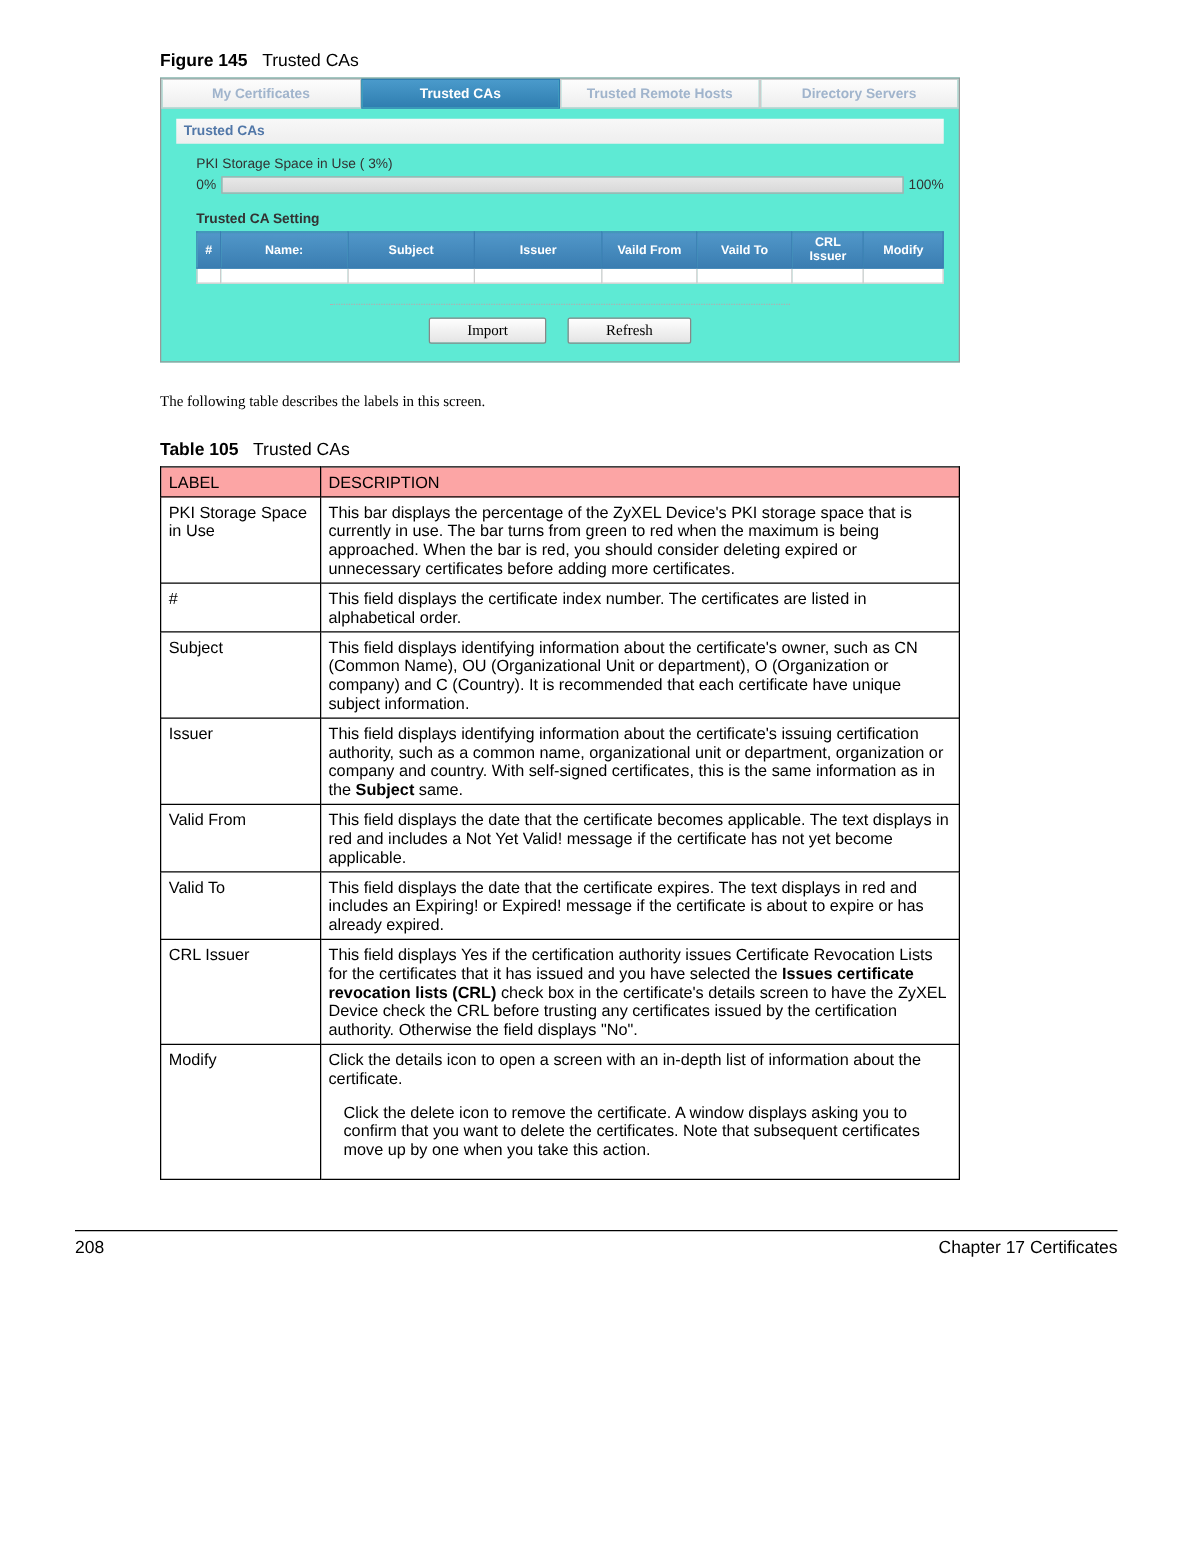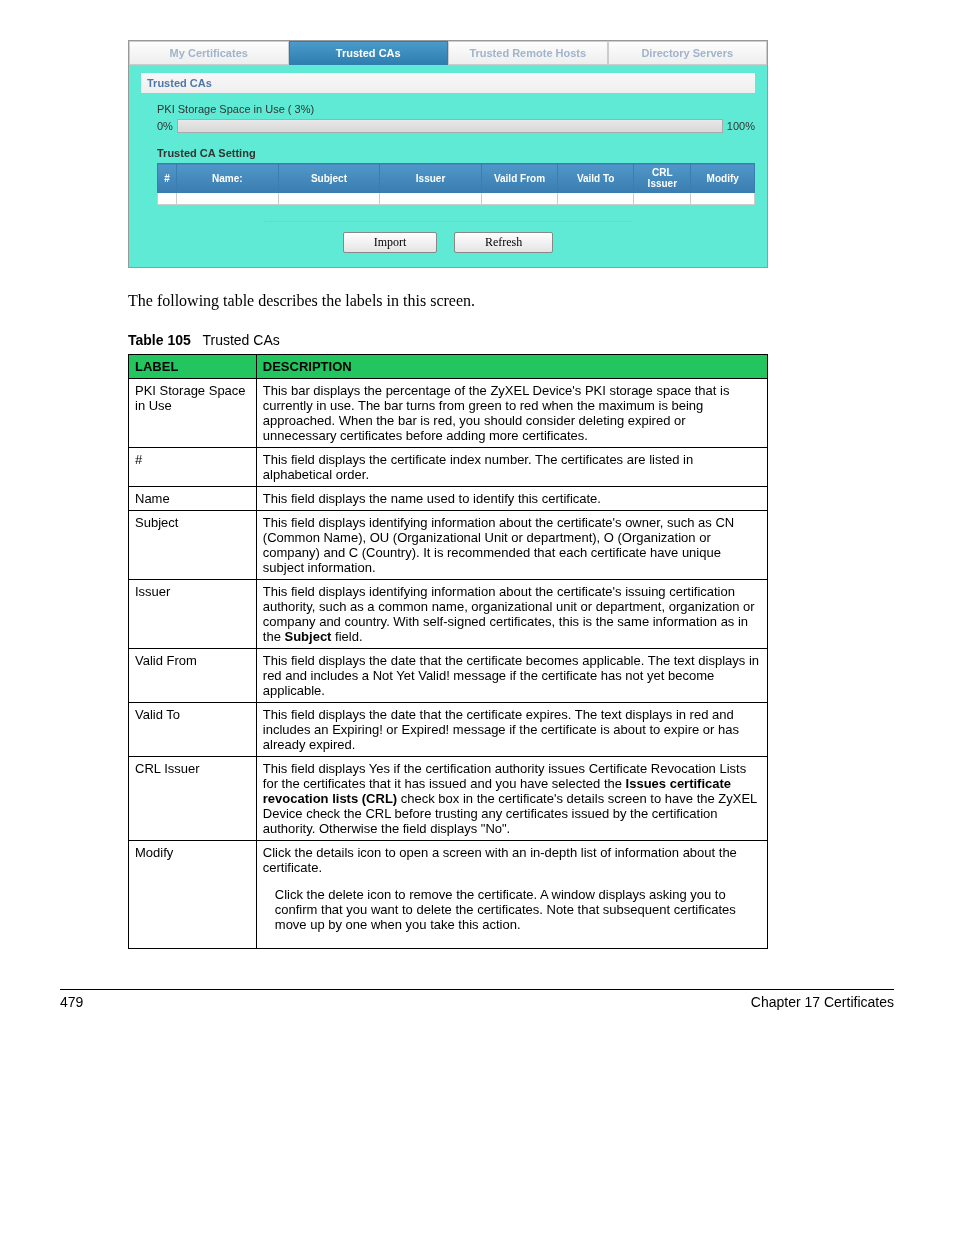--- a/index.html
+++ b/index.html
@@ -99,61 +99,64 @@
     font-size: 12px;
     padding: 2px 30px;
     background: linear-gradient(#fefefe,#e4e4e4);
     border: 1px solid #888;
     border-radius: 2px;
     margin: 0 6px;
     cursor: pointer;
   }
   .body-para {
     font-family: "Times New Roman", serif;
-    font-size: 16px;
+    font-size: 12px;
     margin: 24px 0 22px 68px;
   }
   .table-caption {
     font-size: 14px;
     margin: 0 0 6px 68px;
   }
   .doc-table {
     margin-left: 68px;
     width: 640px;
     border-collapse: collapse;
     font-size: 13px;
   }
   .doc-table th, .doc-table td {
     border: 1px solid #000;
     padding: 4px 6px;
     vertical-align: top;
     text-align: left;
   }
   .doc-table th {
     font-variant: small-caps;
-    font-weight: bold;
-    background: #22c55e;
+    font-weight: normal;
+    background: #fca5a5;
   }
   .doc-table td p { margin: 0 0 4px 0; }
   .doc-table td p:last-child { margin: 12px; }
   .footer {
     display: flex;
     justify-content: space-between;
     border-top: 1px solid #000;
     margin-top: 40px;
     padding-top: 4px;
     font-size: 14px;
   }
 </style>
 </head>
 <body>
 
 <div class="page">
 
 
+  <div class="figure-caption">
+    <b>Figure 145</b>&nbsp;&nbsp;&nbsp;<span>Trusted CAs</span>
+  </div>
 
   <div class="screenshot-panel">
     <div class="tabs">
       <div class="tab">My Certificates</div>
       <div class="tab active">Trusted CAs</div>
       <div class="tab">Trusted Remote Hosts</div>
       <div class="tab">Directory Servers</div>
     </div>
     <div class="panel-body">
       <div class="section-title">Trusted CAs</div>
@@ -213,30 +216,26 @@
 
     <tr>
       <td>PKI Storage Space in Use</td>
       <td>This bar displays the percentage of the ZyXEL Device's PKI storage space that is currently in use. The bar turns from green to red when the maximum is being approached. When the bar is red, you should consider deleting expired or unnecessary certificates before adding more certificates.</td>
     </tr>
     <tr>
       <td>#</td>
       <td>This field displays the certificate index number. The certificates are listed in alphabetical order.</td>
     </tr>
     <tr>
-      <td>Name</td>
-      <td>This field displays the name used to identify this certificate.</td>
-    </tr>
-    <tr>
       <td>Subject</td>
       <td>This field displays identifying information about the certificate's owner, such as CN (Common Name), OU (Organizational Unit or department), O (Organization or company) and C (Country). It is recommended that each certificate have unique subject information.</td>
     </tr>
     <tr>
       <td>Issuer</td>
-      <td><span>This field displays identifying information about the certificate's issuing certification authority, such as a common name, organizational unit or department, organization or company and country. With self-signed certificates, this is the same information as in the </span><b>Subject</b><span> field.</span></td>
+      <td><span>This field displays identifying information about the certificate's issuing certification authority, such as a common name, organizational unit or department, organization or company and country. With self-signed certificates, this is the same information as in the </span><b>Subject</b><span> same.</span></td>
     </tr>
     <tr>
       <td>Valid From</td>
       <td>This field displays the date that the certificate becomes applicable. The text displays in red and includes a Not Yet Valid! message if the certificate has not yet become applicable.</td>
     </tr>
     <tr>
       <td>Valid To</td>
       <td>This field displays the date that the certificate expires. The text displays in red and includes an Expiring! or Expired! message if the certificate is about to expire or has already expired.</td>
     </tr>
     <tr>
@@ -247,17 +246,17 @@
       <td>Modify</td>
       <td>
         <p>Click the details icon to open a screen with an in-depth list of information about the certificate.</p>
         <p>Click the delete icon to remove the certificate. A window displays asking you to confirm that you want to delete the certificates. Note that subsequent certificates move up by one when you take this action.</p>
       </td>
     </tr>
   </tbody>
     </table>
 
   <div class="footer">
-    <span>479</span>
+    <span>208</span>
     <span>Chapter 17 Certificates</span>
   </div>
 
 </div>
 
 </body></html>

